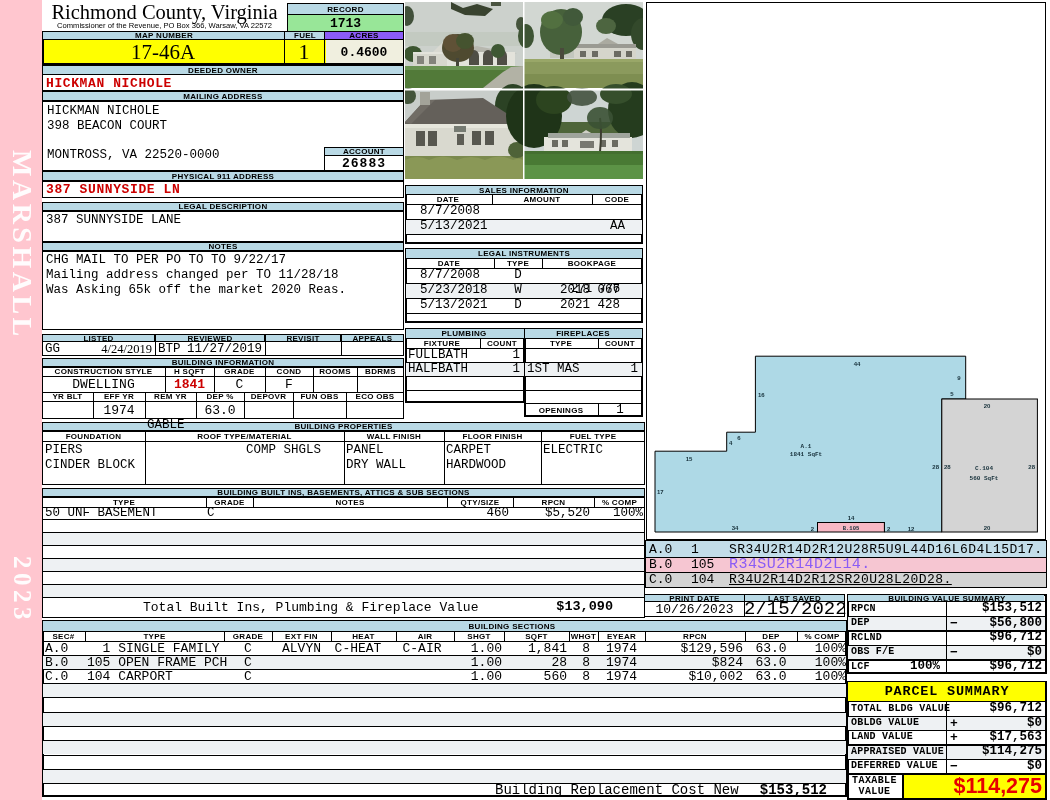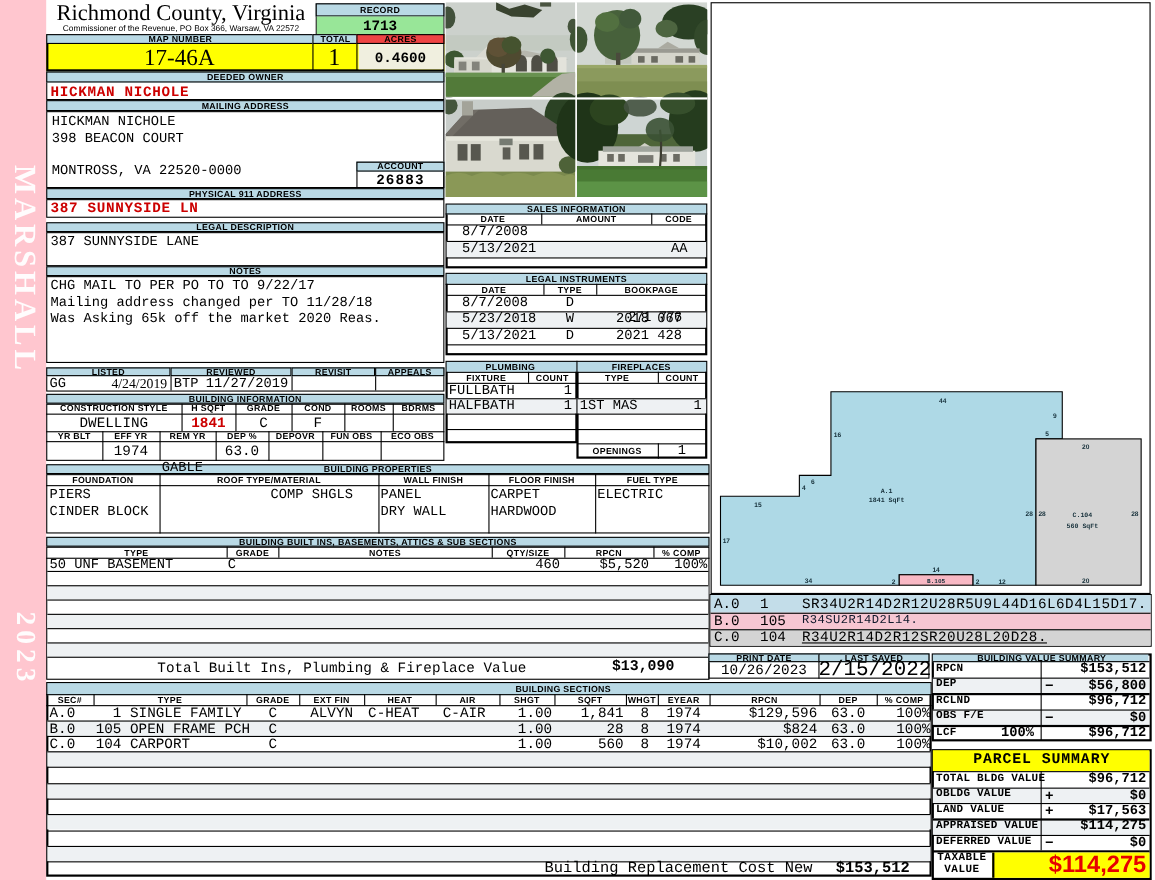--- a/index.html
+++ b/index.html
@@ -12,22 +12,22 @@
 <div style="position:absolute;left:-71px;top:225px;width:184px;height:34px;transform:rotate(90deg);font-family:'Liberation Serif',serif;font-weight:bold;font-size:28px;letter-spacing:3.5px;color:rgba(255,255,255,.95);text-align:center;">MARSHALL</div>
 <div style="position:absolute;left:-19px;top:575px;width:80px;height:30px;transform:rotate(90deg);font-family:'Liberation Serif',serif;font-weight:bold;font-size:25px;letter-spacing:4.5px;color:rgba(255,255,255,.95);text-align:center;">2023</div>
 <div style="position:absolute;left:42px;top:0.75px;width:245px;font-family:'Liberation Serif',serif;font-size:20.5px;line-height:22.5px;color:#000;white-space:pre;width:245px;text-align:center;">Richmond County, Virginia</div>
 <div style="position:absolute;left:42px;top:20.7px;width:245px;font-family:'Liberation Sans',sans-serif;font-size:7.6px;line-height:9.6px;color:#000;white-space:pre;width:245px;text-align:center;">Commissioner of the Revenue, PO Box 366, Warsaw, VA 22572</div>
 <div style="position:absolute;left:287px;top:3px;width:117px;height:29px;border:1px solid #000;box-sizing:border-box;"></div>
 <div style="position:absolute;left:287px;top:3px;width:117px;height:12px;border:1px solid #000;box-sizing:border-box;background:#b9d9e5;font:bold 8px 'Liberation Sans',sans-serif;letter-spacing:0.3px;display:flex;align-items:center;justify-content:center;color:#000;">RECORD</div>
 <div style="position:absolute;left:288px;top:15px;width:115px;height:16px;background:#98e698;"></div>
 <div style="position:absolute;left:287px;top:15.5px;width:117px;font-family:'Liberation Mono',monospace;font-size:13px;line-height:15px;color:#000;white-space:pre;font-weight:bold;width:117px;text-align:center;">1713</div>
 <div style="position:absolute;left:42px;top:31px;width:362px;height:34px;border:2px solid #000;box-sizing:border-box;background:#ffff00;"></div>
 <div style="position:absolute;left:42px;top:31px;width:244px;height:9px;border:1px solid #000;box-sizing:border-box;background:#b9d9e5;font:bold 8px 'Liberation Sans',sans-serif;letter-spacing:0.3px;display:flex;align-items:center;justify-content:center;color:#000;">MAP NUMBER</div>
-<div style="position:absolute;left:284px;top:31px;width:42px;height:9px;border:1px solid #000;box-sizing:border-box;background:#b9d9e5;font:bold 8px 'Liberation Sans',sans-serif;letter-spacing:0.3px;display:flex;align-items:center;justify-content:center;color:#000;">TOTAL</div>
-<div style="position:absolute;left:324px;top:31px;width:80px;height:9px;border:1px solid #000;box-sizing:border-box;background:#ef4444;font:bold 8px 'Liberation Sans',sans-serif;letter-spacing:0.3px;display:flex;align-items:center;justify-content:center;color:#000;">ACRES</div>
+<div style="position:absolute;left:284px;top:31px;width:42px;height:9px;border:1px solid #000;box-sizing:border-box;background:#b9d9e5;font:bold 8px 'Liberation Sans',sans-serif;letter-spacing:0.3px;display:flex;align-items:center;justify-content:center;color:#000;">FUEL</div>
+<div style="position:absolute;left:324px;top:31px;width:80px;height:9px;border:1px solid #000;box-sizing:border-box;background:#8b5cf6;font:bold 8px 'Liberation Sans',sans-serif;letter-spacing:0.3px;display:flex;align-items:center;justify-content:center;color:#000;">ACRES</div>
 <div style="position:absolute;left:326px;top:40px;width:77px;height:23px;background:#f0efdf;"></div>
 <div style="position:absolute;left:284px;top:40px;width:1px;height:24px;background:#000;"></div>
 <div style="position:absolute;left:324px;top:40px;width:1px;height:24px;background:#000;"></div>
 <div style="position:absolute;left:42px;top:40.5px;width:242px;font-family:'Liberation Serif',serif;font-size:21px;line-height:23px;color:#000;white-space:pre;width:242px;text-align:center;">17-46A</div>
 <div style="position:absolute;left:284px;top:40.0px;width:40px;font-family:'Liberation Serif',serif;font-size:22px;line-height:24px;color:#000;white-space:pre;width:40px;text-align:center;">1</div>
 <div style="position:absolute;left:324px;top:44.5px;width:80px;font-family:'Liberation Mono',monospace;font-size:13px;line-height:15px;color:#000;white-space:pre;font-weight:bold;width:80px;text-align:center;">0.4600</div>
 <div style="position:absolute;left:42px;top:65px;width:362px;height:26px;border:1px solid #000;box-sizing:border-box;"></div>
 <div style="position:absolute;left:42px;top:65px;width:362px;height:10px;border:1px solid #000;box-sizing:border-box;background:#b9d9e5;font:bold 8px 'Liberation Sans',sans-serif;letter-spacing:0.3px;display:flex;align-items:center;justify-content:center;color:#000;">DEEDED OWNER</div>
 <div style="position:absolute;left:46px;top:75.5px;font-family:'Liberation Mono',monospace;font-size:13px;line-height:15px;color:#cc0000;white-space:pre;font-weight:bold;letter-spacing:0.6px;">HICKMAN NICHOLE</div>
 <div style="position:absolute;left:42px;top:91px;width:362px;height:10px;border:1px solid #000;box-sizing:border-box;background:#b9d9e5;font:bold 8px 'Liberation Sans',sans-serif;letter-spacing:0.3px;display:flex;align-items:center;justify-content:center;color:#000;">MAILING ADDRESS</div>
@@ -439,21 +439,21 @@
 <div style="position:absolute;left:646px;top:541px;width:400px;height:16px;background:#c3dde9;"></div>
 <div style="position:absolute;left:646px;top:557px;width:400px;height:15px;background:#f6c6d2;"></div>
 <div style="position:absolute;left:646px;top:572px;width:400px;height:15px;background:#d4d4d4;"></div>
 <div style="position:absolute;left:646px;top:557px;width:400px;height:1px;background:#000;"></div>
 <div style="position:absolute;left:646px;top:572px;width:400px;height:1px;background:#000;"></div>
 <div style="position:absolute;left:649px;top:541.5px;font-family:'Liberation Mono',monospace;font-size:13px;line-height:15px;color:#000;white-space:pre;">A.0</div>
 <div style="position:absolute;left:691px;top:541.5px;font-family:'Liberation Mono',monospace;font-size:13px;line-height:15px;color:#000;white-space:pre;">1</div>
 <div style="position:absolute;left:729px;top:541.5px;font-family:'Liberation Mono',monospace;font-size:13px;line-height:15px;color:#000;white-space:pre;letter-spacing:0.45px;">SR34U2R14D2R12U28R5U9L44D16L6D4L15D17.</div>
 <div style="position:absolute;left:649px;top:556.5px;font-family:'Liberation Mono',monospace;font-size:13px;line-height:15px;color:#000;white-space:pre;">B.0</div>
 <div style="position:absolute;left:691px;top:556.5px;font-family:'Liberation Mono',monospace;font-size:13px;line-height:15px;color:#000;white-space:pre;">105</div>
-<div style="position:absolute;left:729px;top:556.5px;font-family:'Liberation Mono',monospace;font-size:11px;line-height:15px;color:#0f172a;white-space:pre;letter-spacing:0.45px;">R34SU2R14D2L14.</div>
+<div style="position:absolute;left:729px;top:556.5px;font-family:'Liberation Mono',monospace;font-size:15px;line-height:15px;color:#8b5cf6;white-space:pre;letter-spacing:0.45px;">R34SU2R14D2L14.</div>
 <div style="position:absolute;left:649px;top:571.5px;font-family:'Liberation Mono',monospace;font-size:13px;line-height:15px;color:#000;white-space:pre;">C.0</div>
 <div style="position:absolute;left:691px;top:571.5px;font-family:'Liberation Mono',monospace;font-size:13px;line-height:15px;color:#000;white-space:pre;">104</div>
 <div style="position:absolute;left:729px;top:571.5px;font-family:'Liberation Mono',monospace;font-size:13px;line-height:15px;color:#000;white-space:pre;letter-spacing:0.45px;text-decoration:underline;">R34U2R14D2R12SR20U28L20D28.</div>
 <div style="position:absolute;left:644px;top:594px;width:201px;height:23px;border:1px solid #000;box-sizing:border-box;"></div>
 <div style="position:absolute;left:644px;top:594px;width:101px;height:8px;border:1px solid #000;box-sizing:border-box;background:#b9d9e5;font:bold 8px 'Liberation Sans',sans-serif;letter-spacing:0.3px;display:flex;align-items:center;justify-content:center;color:#000;">PRINT DATE</div>
 <div style="position:absolute;left:744px;top:594px;width:101px;height:8px;border:1px solid #000;box-sizing:border-box;background:#b9d9e5;font:bold 8px 'Liberation Sans',sans-serif;letter-spacing:0.3px;display:flex;align-items:center;justify-content:center;color:#000;">LAST SAVED</div>
 <div style="position:absolute;left:744px;top:601px;width:1px;height:16px;background:#000;"></div>
 <div style="position:absolute;left:644px;top:601.5px;width:101px;font-family:'Liberation Mono',monospace;font-size:13px;line-height:15px;color:#000;white-space:pre;width:101px;text-align:center;">10/26/2023</div>
 <div style="position:absolute;left:744px;top:601.5px;width:101px;font-family:'Liberation Mono',monospace;font-size:19px;line-height:15px;color:#000;white-space:pre;width:101px;text-align:center;">2/15/2022</div>
 <div style="position:absolute;left:847px;top:594px;width:200px;height:80px;border:2px solid #000;box-sizing:border-box;"></div>

